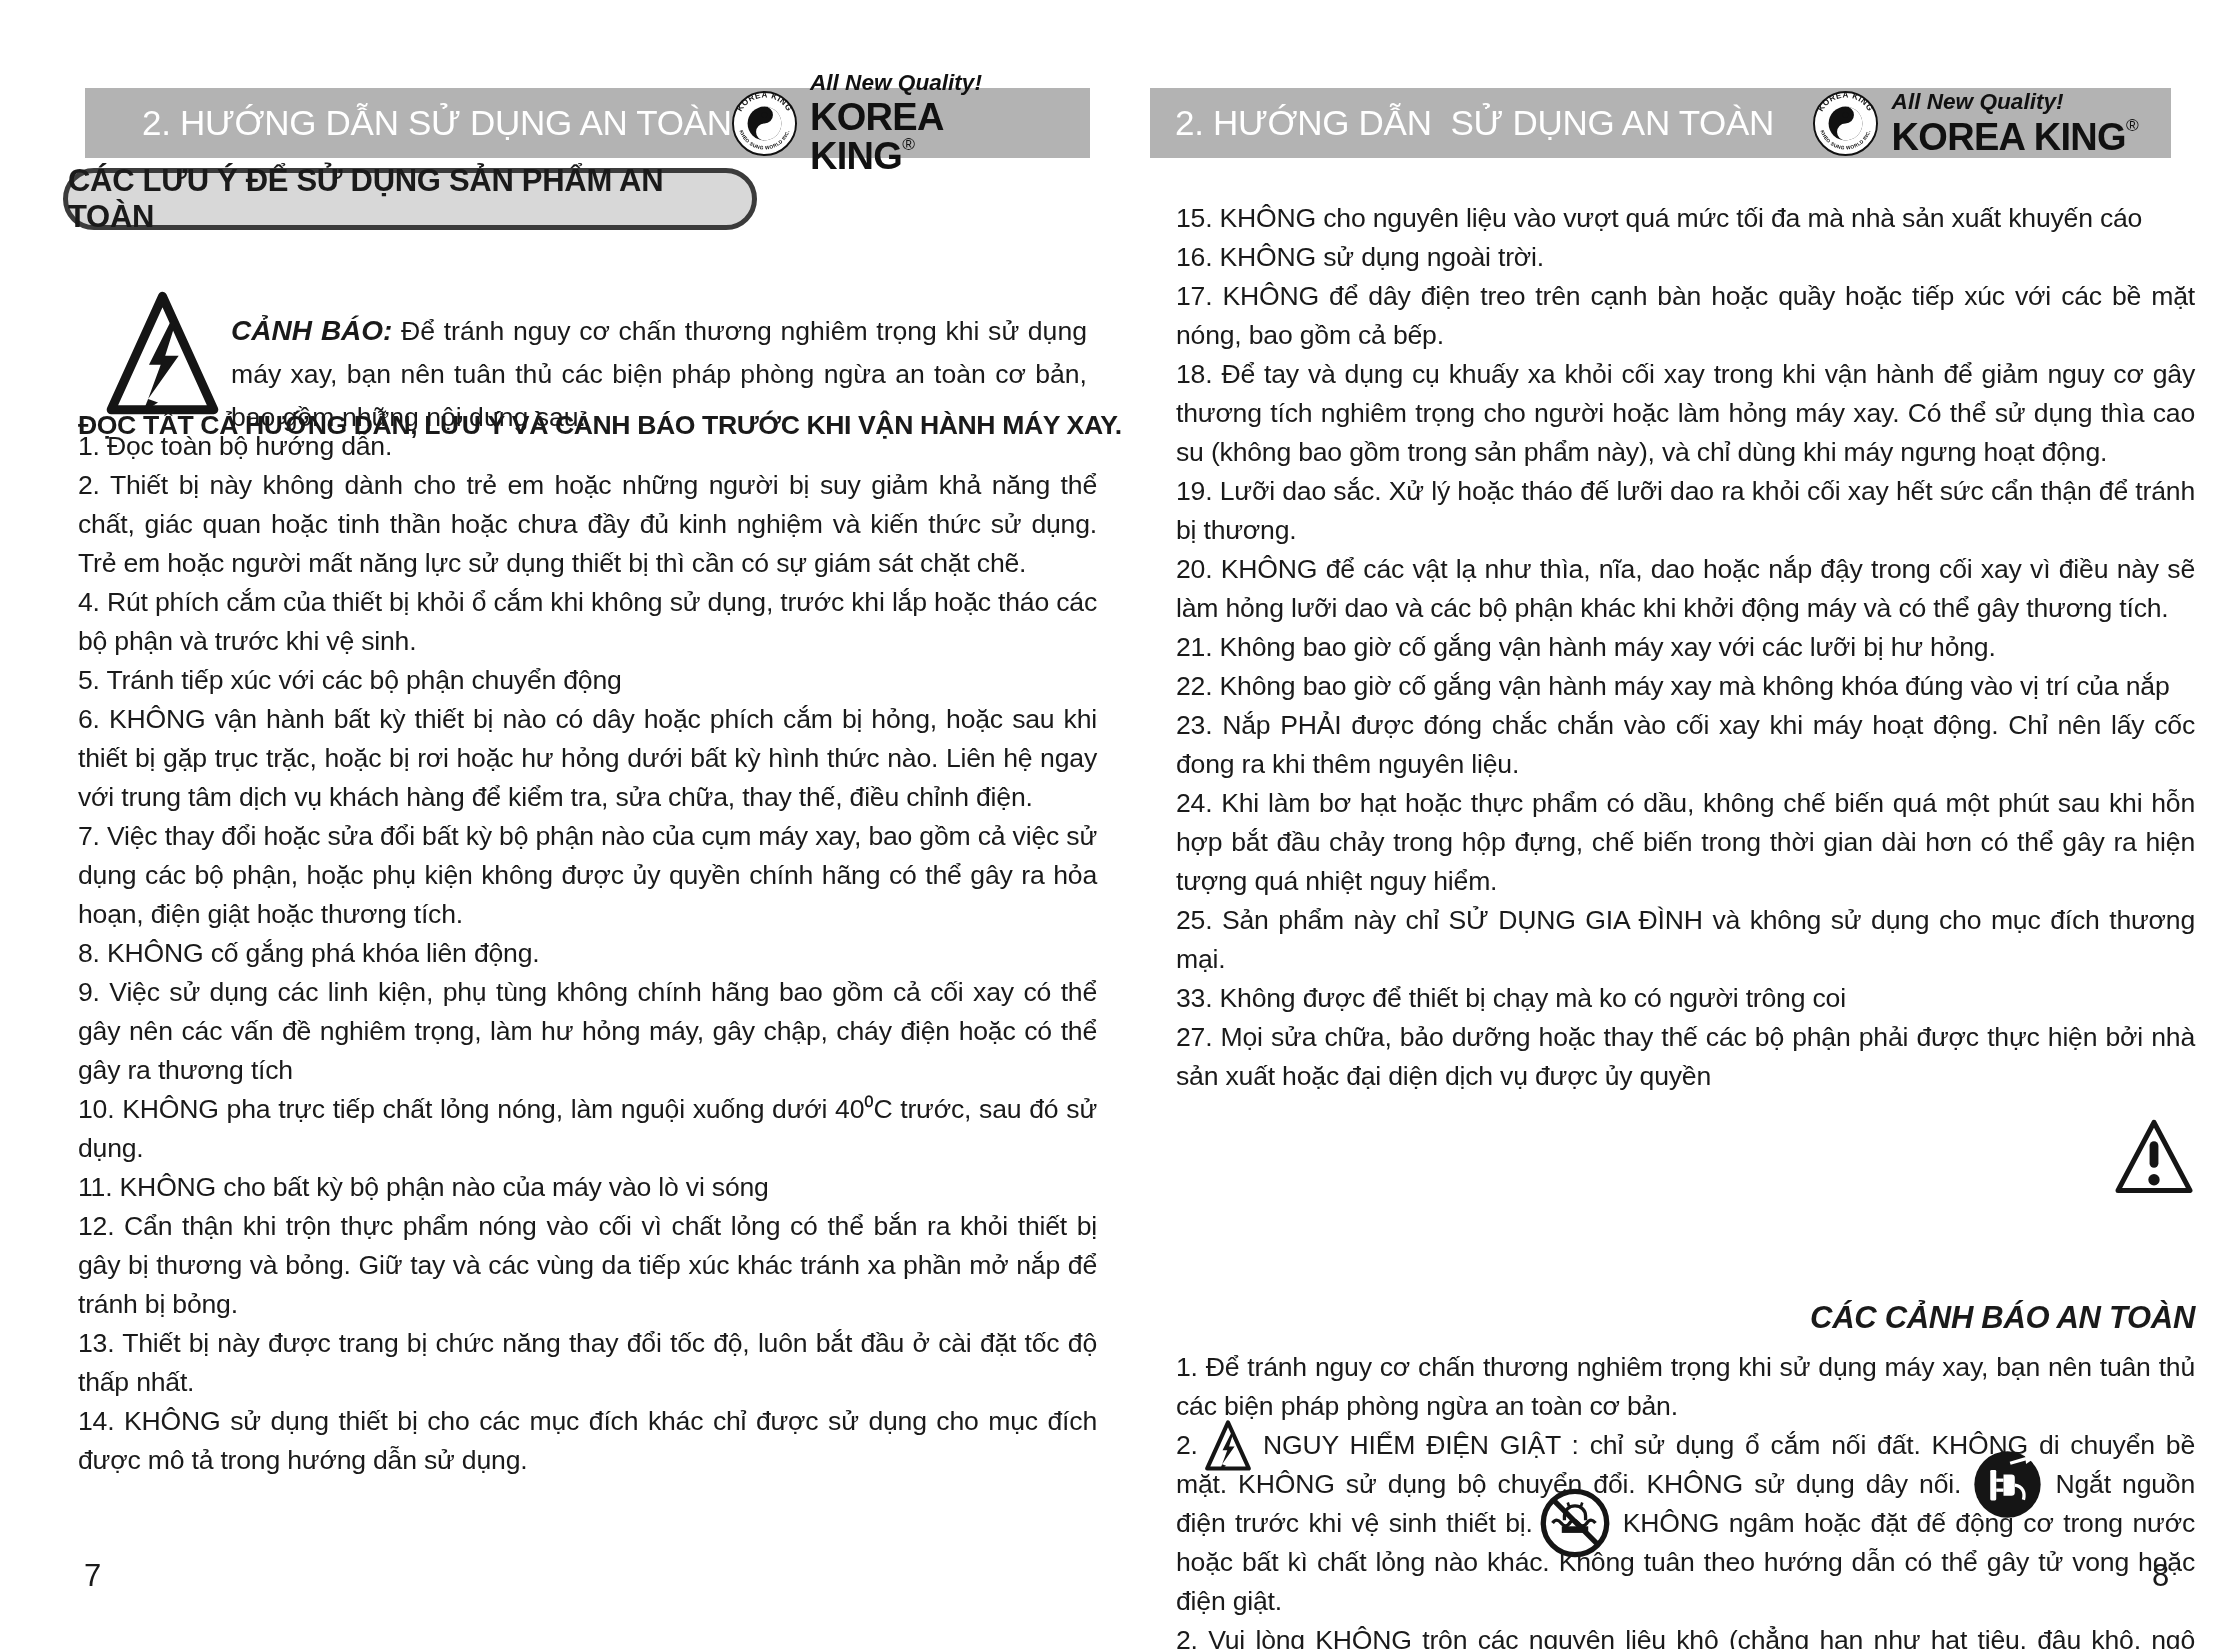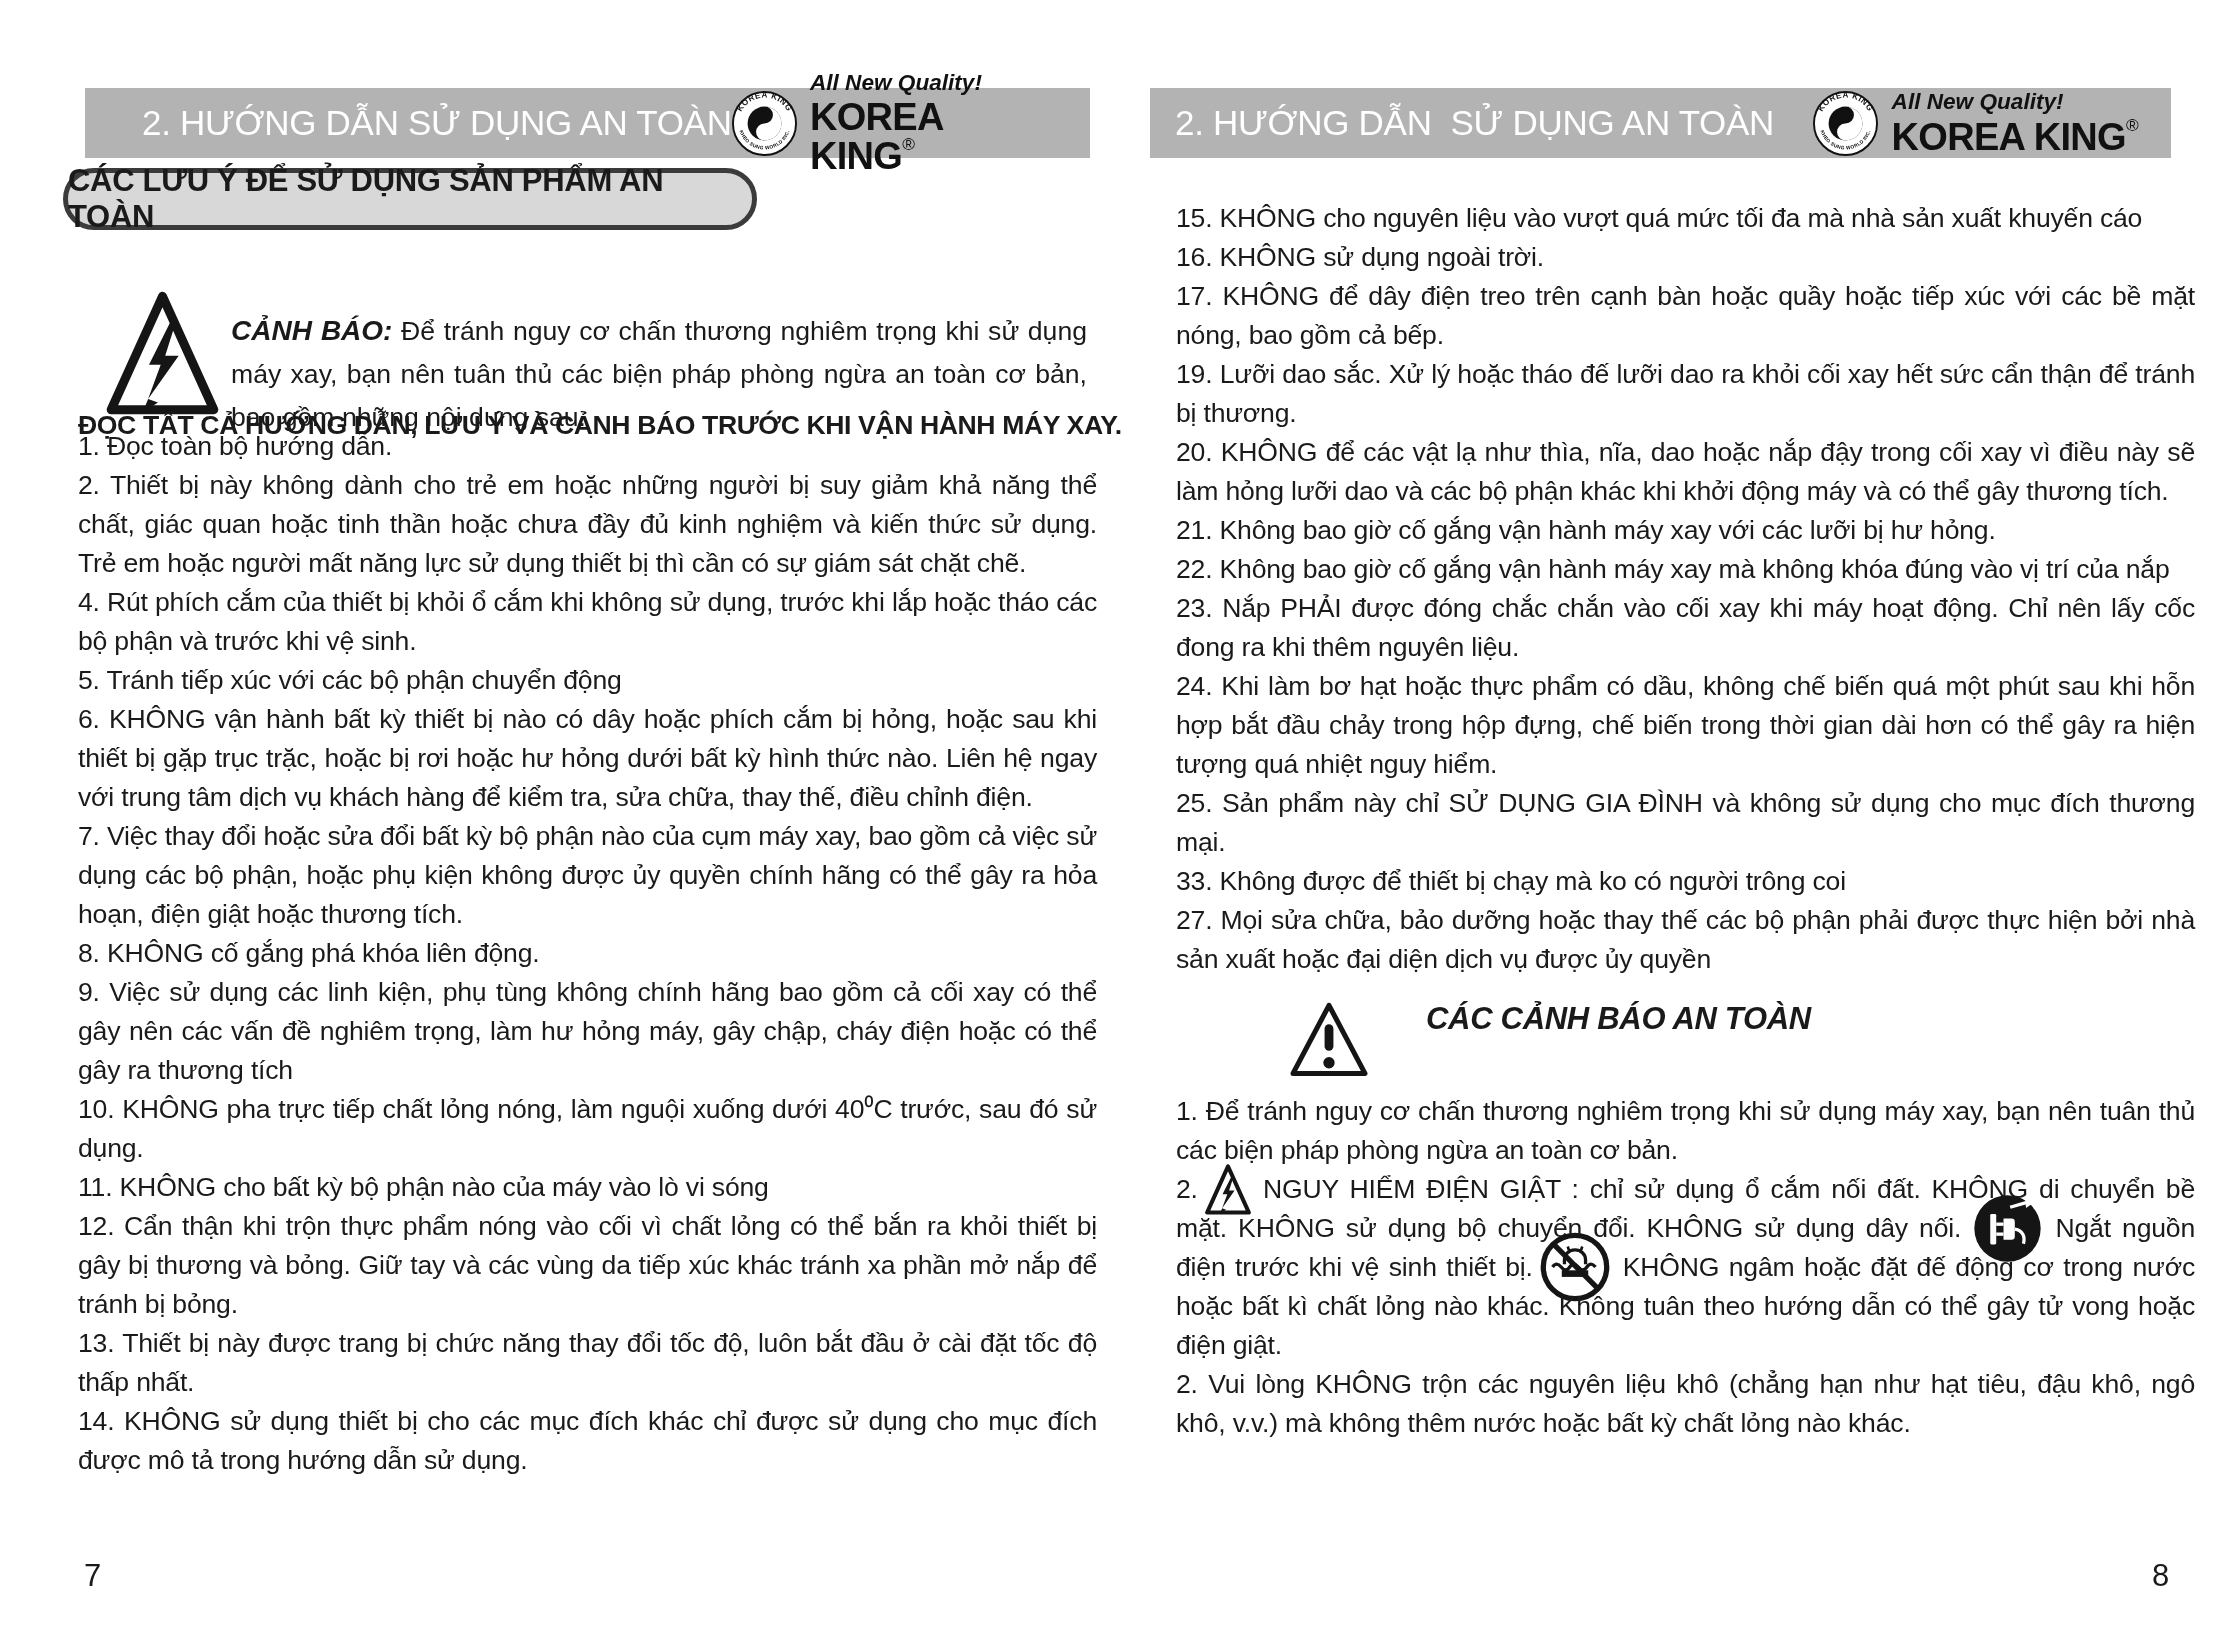--- a/index.html
+++ b/index.html
@@ -34,21 +34,21 @@
   .warning-icon{position:absolute;left:104px;top:282px;width:117px;height:142px;}
   .warning-text{position:absolute;left:231px;top:282px;width:856px;font-size:26.6px;line-height:43px;text-align:justify;}
   .warning-label{font-weight:bold;font-style:italic;font-size:28px;}
   .read-all{position:absolute;left:78px;top:383px;width:1027px;font-weight:bold;font-size:26.6px;white-space:nowrap;letter-spacing:-0.4px;}
   
   .col{position:absolute;width:1019px;font-size:26.6px;line-height:39px;text-align:justify;letter-spacing:-0.2px;}
   .col p{margin:0;}
   .col-left{left:78px;top:427px;}
   .col-right{left:1176px;top:199px;}
   
-  .safety-head{display:flex;align-items:flex-start;gap:56px;margin:20px 0 10.6px 112px;}
+  .safety-head{display:flex;align-items:flex-end;gap:100px;margin:20px 0 10.6px 112px;flex-direction:column;}
   .safety-tri{width:82px;height:82px;flex:0 0 auto;}
   .safety-title{font-size:31px;font-weight:bold;font-style:italic;letter-spacing:-0.3px;}
   
   .bolt-sm{width:48px;height:55px;vertical-align:middle;margin:-14.6px 10.6px -12px 6.6px;display:inline-block;}
   .unplug-icon{width:69px;height:69px;vertical-align:middle;margin:-21px 13.3px -18.6px 12px;display:inline-block;}
   .noimm-icon{width:74px;height:74px;vertical-align:middle;margin:-22.6px 10.6px -18.6px 5.3px;display:inline-block;}
   
   .pageno{position:absolute;font-size:31px;}
   .pageno-left{left:84px;top:1558px;}
   .pageno-right{left:2152px;top:1558px;}
@@ -133,20 +133,21 @@
   <p>11. KHÔNG cho bất kỳ bộ phận nào của máy vào lò vi sóng</p>
   <p>12. Cẩn thận khi trộn thực phẩm nóng vào cối vì chất lỏng có thể bắn ra khỏi thiết bị gây bị thương và bỏng. Giữ tay và các vùng da tiếp xúc khác tránh xa phần mở nắp để tránh bị bỏng.</p>
   <p>13. Thiết bị này được trang bị chức năng thay đổi tốc độ, luôn bắt đầu ở cài đặt tốc độ thấp nhất.</p>
   <p>14. KHÔNG sử dụng thiết bị cho các mục đích khác chỉ được sử dụng cho mục đích được mô tả trong hướng dẫn sử dụng.</p>
 </div>
 
 <div class="col col-right">
   <p>15. KHÔNG cho nguyên liệu vào vượt quá mức tối đa mà nhà sản xuất khuyến cáo</p>
   <p>16. KHÔNG sử dụng ngoài trời.</p>
   <p>17. KHÔNG để dây điện treo trên cạnh bàn hoặc quầy hoặc tiếp xúc với các bề mặt nóng, bao gồm cả bếp.</p>
+  <p>18. Để tay và dụng cụ khuấy xa khỏi cối xay trong khi vận hành để giảm nguy cơ gây thương tích nghiêm trọng cho người hoặc làm hỏng máy xay. Có thể sử dụng thìa cao su (không bao gồm trong sản phẩm này), và chỉ dùng khi máy ngưng hoạt động.</p>
   <p>19. Lưỡi dao sắc. Xử lý hoặc tháo đế lưỡi dao ra khỏi cối xay hết sức cẩn thận để tránh bị thương.</p>
   <p>20. KHÔNG để các vật lạ như thìa, nĩa, dao hoặc nắp đậy trong cối xay vì điều này sẽ làm hỏng lưỡi dao và các bộ phận khác khi khởi động máy và có thể gây thương tích.</p>
   <p>21. Không bao giờ cố gắng vận hành máy xay với các lưỡi bị hư hỏng.</p>
   <p>22. Không bao giờ cố gắng vận hành máy xay mà không khóa đúng vào vị trí của nắp</p>
   <p>23. Nắp PHẢI được đóng chắc chắn vào cối xay khi máy hoạt động. Chỉ nên lấy cốc đong ra khi thêm nguyên liệu.</p>
   <p>24. Khi làm bơ hạt hoặc thực phẩm có dầu, không chế biến quá một phút sau khi hỗn hợp bắt đầu chảy trong hộp đựng, chế biến trong thời gian dài hơn có thể gây ra hiện tượng quá nhiệt nguy hiểm.</p>
   <p>25. Sản phẩm này chỉ SỬ DỤNG GIA ĐÌNH và không sử dụng cho mục đích thương mại.</p>
   <p>33. Không được để thiết bị chạy mà ko có người trông coi</p>
   <p>27. Mọi sửa chữa, bảo dưỡng hoặc thay thế các bộ phận phải được thực hiện bởi nhà sản xuất hoặc đại diện dịch vụ được ủy quyền</p>
 

